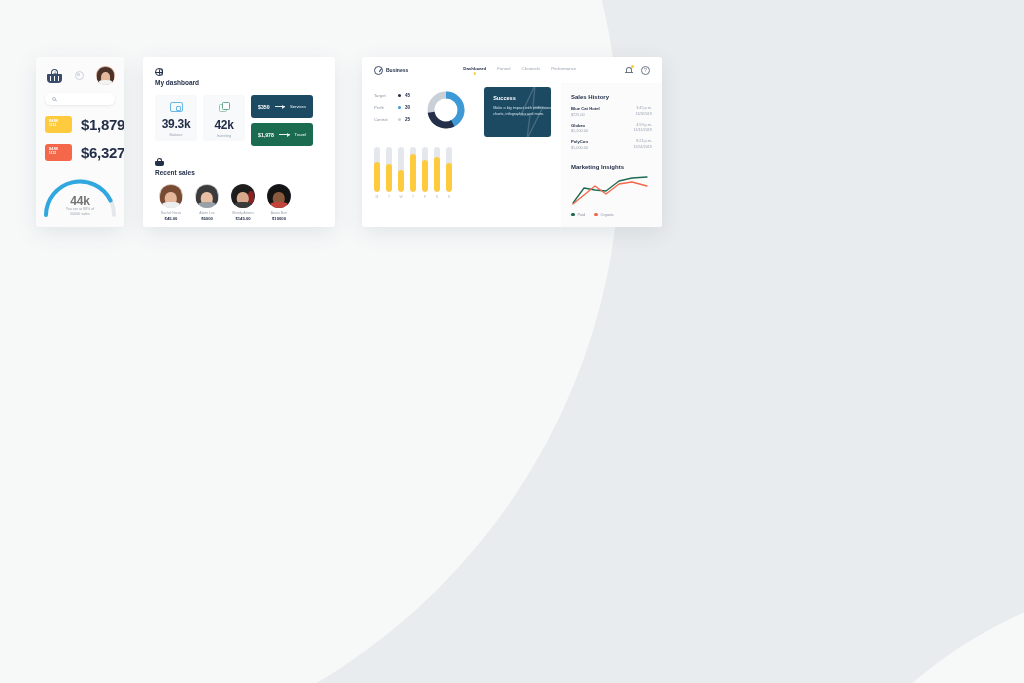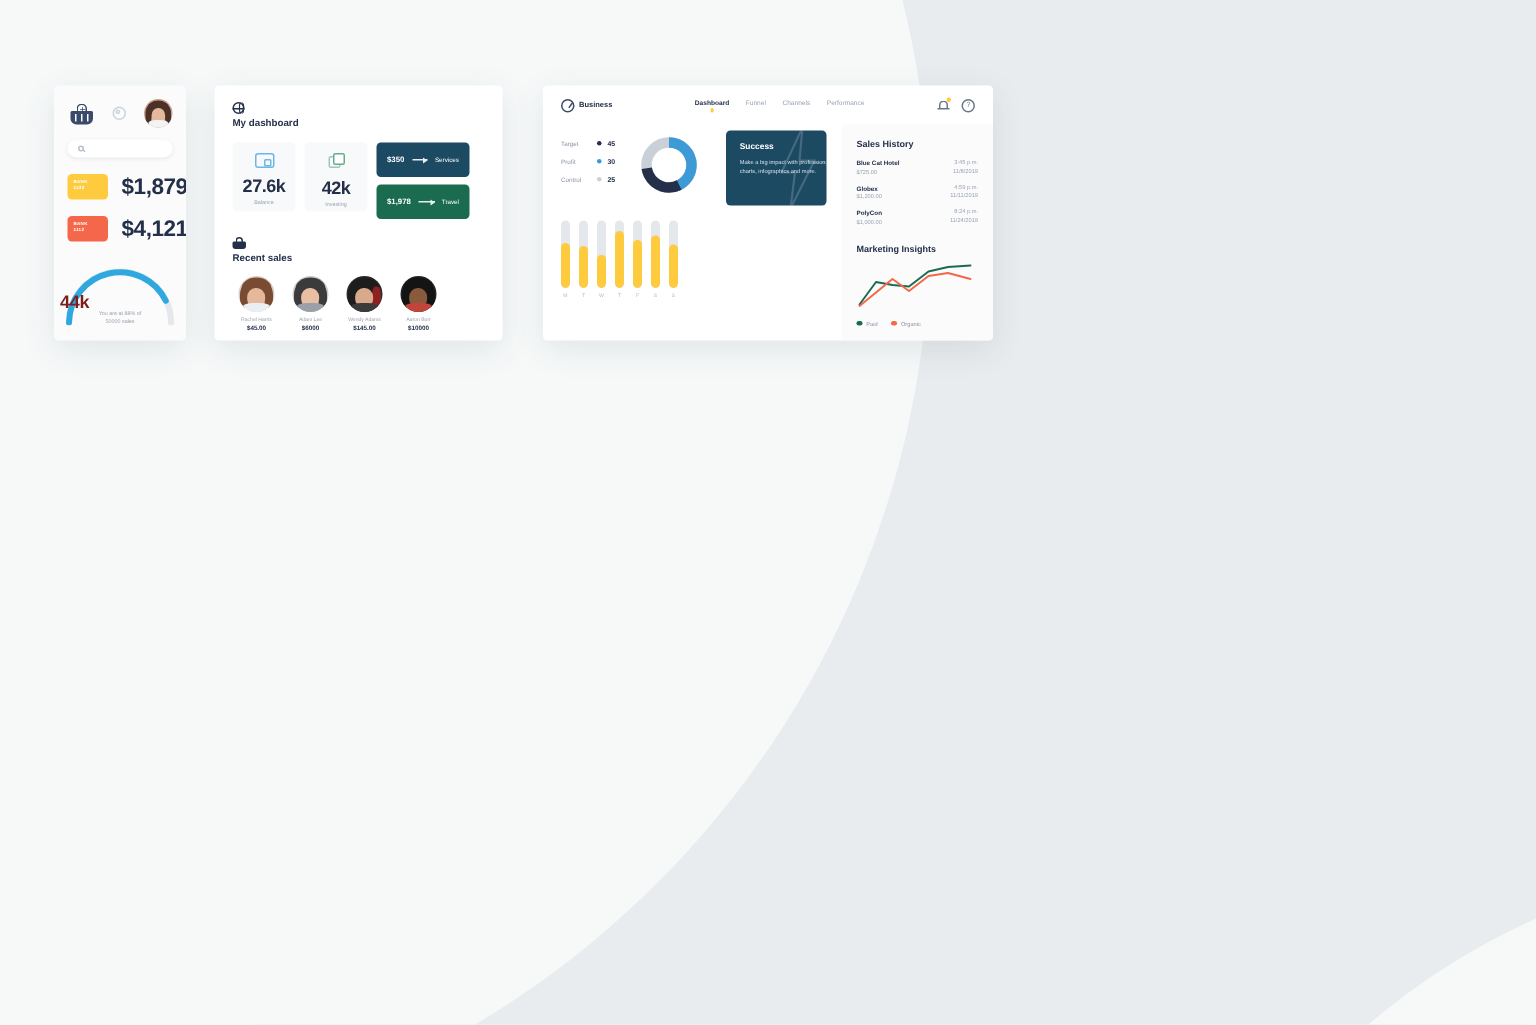--- a/index.html
+++ b/index.html
@@ -61,22 +61,22 @@
     background:#b9c0cc; transform:rotate(45deg); }
   .w-row { display:flex; align-items:center; gap:9px; padding:0 9px; margin-top:11px; }
   .chip { width:27px; height:17px; border-radius:3px; padding:3px 3px 0 4px; flex:none; }
   .chip .c1 { font-size:3px; font-weight:bold; color:#fff; letter-spacing:.2px; line-height:4px; }
   .chip .c2 { font-size:3px; font-weight:bold; color:#fff; letter-spacing:.2px; line-height:4px; }
   .chip-yellow { background:#fecb3e; }
   .chip-red { background:#f4674a; }
   .w-amt { font-size:15px; font-weight:bold; color:#24304a; letter-spacing:-.3px; }
   .gauge-wrap { position:relative; margin:14px auto 0; width:80px; height:42px; }
   .gauge-svg { display:block; }
-  .gauge-val { position:absolute; left:0; right:0; top:19px; 
-    font-size:12px; font-weight:bold; color:#7f1d1d; letter-spacing:-.2px; }
+  .gauge-val { position:absolute; left:0; right:0; top:19px; text-align:center;
+    font-size:12px; font-weight:bold; color:#737373; letter-spacing:-.2px; }
   .gauge-sub { position:absolute; left:0; right:0; top:32px; text-align:center;
     font-size:3.6px; color:#9aa3b2; line-height:5px; }
 
   
   #panel-dash { left:143px; top:57px; width:192px; height:170px; }
   .d-inner { padding:11px 12px; }
   .d-ico-globe { width:8px; height:8px; border:1px solid #24304a; border-radius:50%; position:relative; }
   .d-ico-globe::before{ content:""; position:absolute; left:3px; top:-1px; width:2px; height:8px;
     border:1px solid #24304a; border-radius:50%; border-top:none; border-bottom:none; }
   .d-ico-globe::after{ content:""; position:absolute; left:-1px; top:3px; width:8px; height:0;
@@ -220,21 +220,21 @@
         <div class="c2">1132</div>
       </div>
       <div class="w-amt">$1,879</div>
     </div>
 
     <div class="w-row">
       <div class="chip chip-red">
         <div class="c1">BANK</div>
         <div class="c2">1112</div>
       </div>
-      <div class="w-amt">$4,121</div>
+      <div class="w-amt">$6,327</div>
     </div>
 
     <div class="gauge-wrap">
       <svg class="gauge-svg" width="80" height="42" viewBox="0 0 80 42">
         <path d="M6 40 A34 34 0 0 1 74 40" fill="none" stroke="#e4e8ec" stroke-width="4" stroke-linecap="round"></path>
         <path d="M6 40 A34 34 0 0 1 70.5 25.5" fill="none" stroke="#2fa8e0" stroke-width="4" stroke-linecap="round"></path>
       </svg>
       <div class="gauge-val">44k</div>
       <div class="gauge-sub">
         <div>You are at 88% of</div>
@@ -244,21 +244,21 @@
   </div>
 
   <div class="panel" id="panel-dash">
     <div class="d-inner">
       <div class="d-ico-globe"></div>
       <div class="d-title">My dashboard</div>
 
       <div class="d-cards">
         <div class="stat-card">
           <div class="wallet-ico"></div>
-          <div class="stat-val">27.6k</div>
+          <div class="stat-val">39.3k</div>
           <div class="stat-lbl">Balance</div>
         </div>
         <div class="stat-card">
           <div class="copy-ico">
             <div class="sq1"></div>
               <div class="sq2"></div>
           </div>
           <div class="stat-val">42k</div>
           <div class="stat-lbl">Investing</div>
         </div>

